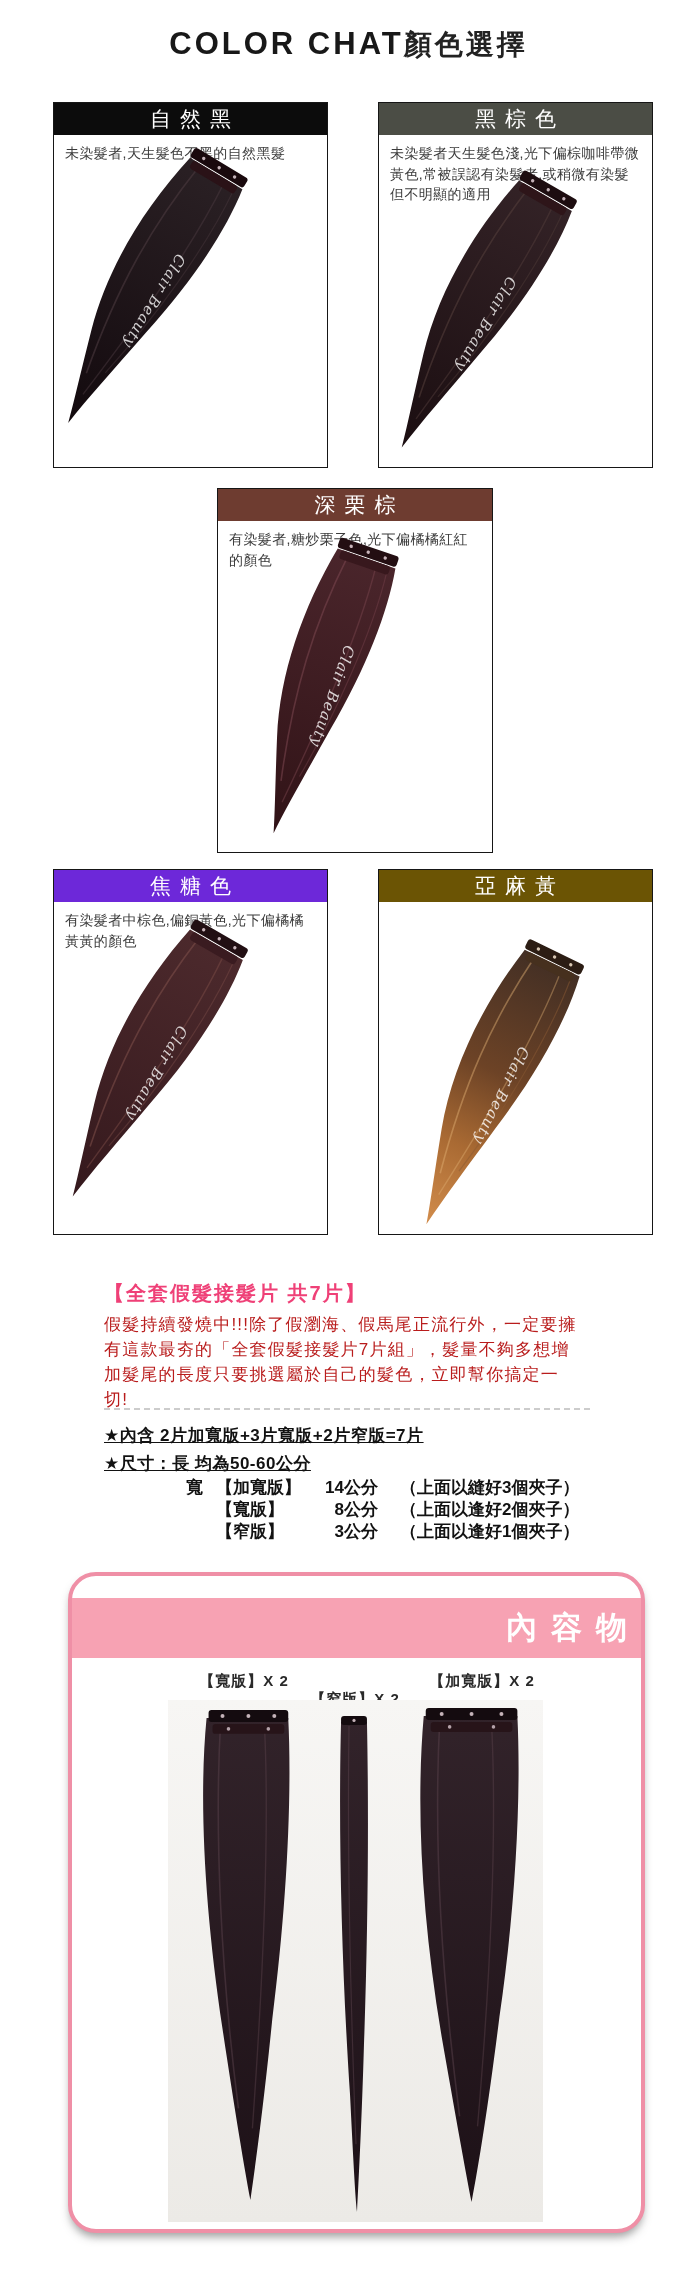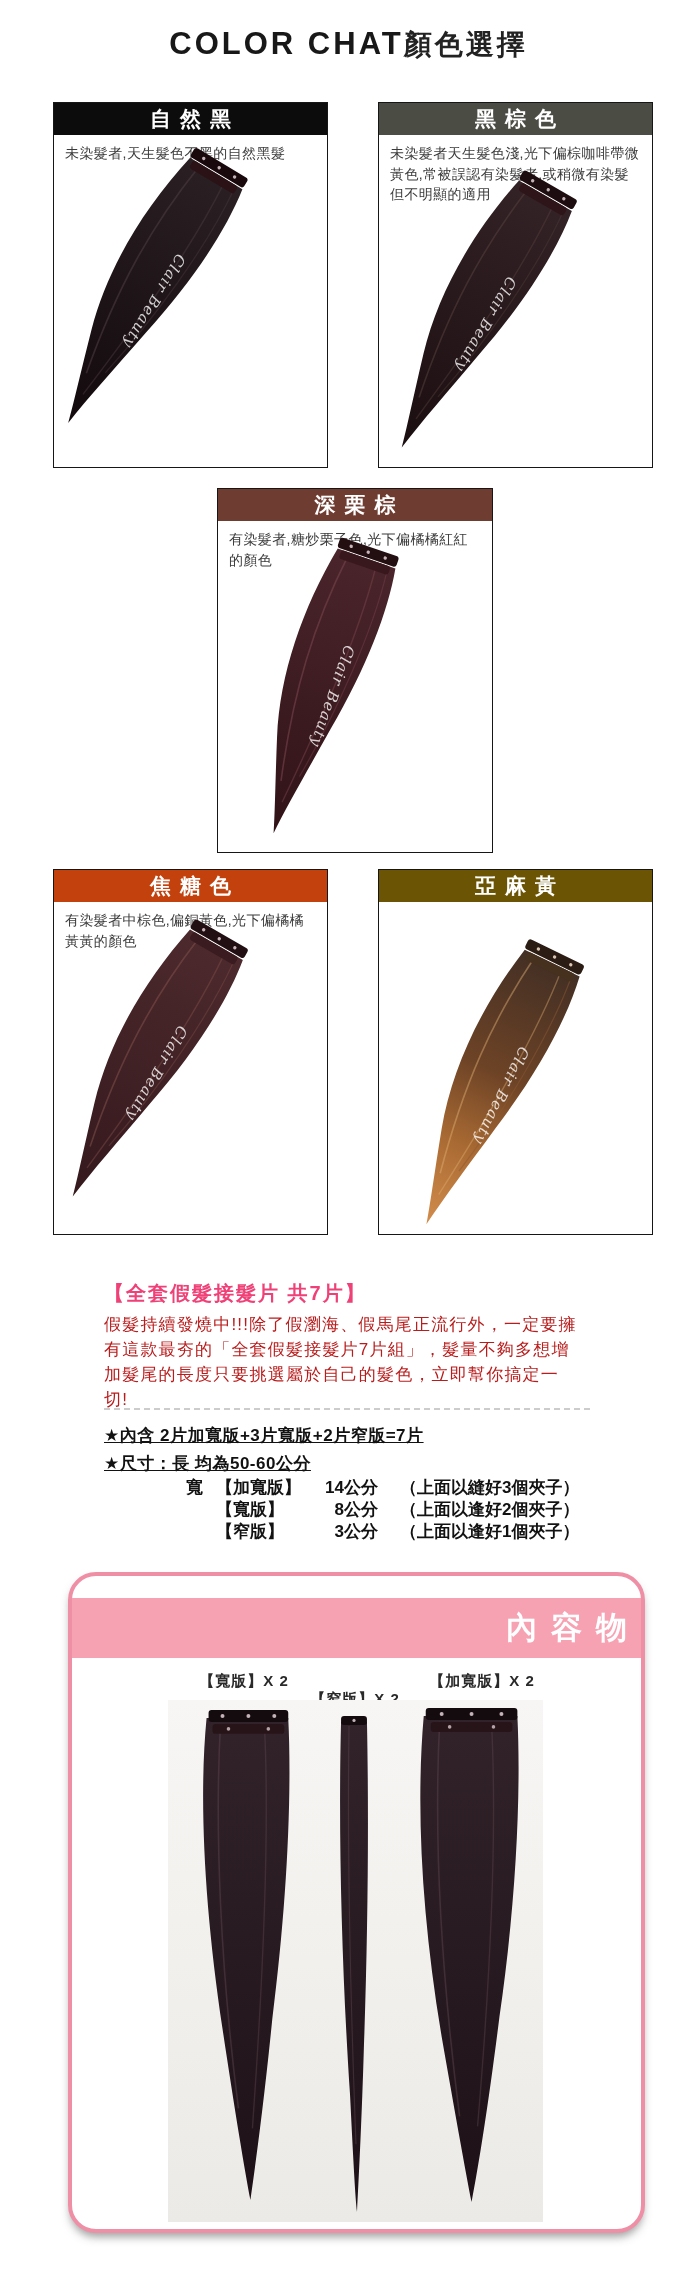--- a/index.html
+++ b/index.html
@@ -12,21 +12,21 @@
   .title-zh { font-size:28px; font-weight:600; letter-spacing:3px; color:#222; }
 
   
   .cb { position:absolute; background:#fff; border:1px solid #161616; }
   .b1 { left:53px;  top:102px; width:275px; height:366px; }
   .b2 { left:378px; top:102px; width:275px; height:366px; }
   .b3 { left:217px; top:488px; width:276px; height:365px; }
   .b4 { left:53px;  top:869px; width:275px; height:366px; }
   .b5 { left:378px; top:869px; width:275px; height:366px; }
   .cb-header { height:32px; display:flex; align-items:center; justify-content:center;
-               color:#fff; font-size:21px; font-weight:700; letter-spacing:9px; padding-left:9px; }
+               color:#fff; font-size:21px; font-weight:400; letter-spacing:9px; padding-left:9px; }
   .cb-desc { padding:8px 10px 0 11px; font-size:14px; line-height:1.48; color:#3b3b3b; letter-spacing:0.4px; }
   .cb-hair { position:absolute; left:0; bottom:0; width:275px; height:334px; pointer-events:none; }
   .b3 .cb-hair { width:276px; height:333px; }
 
   
   .promo-title { position:absolute; left:104px; top:1280px; font-size:20px; font-weight:bold;
                  color:#ef4077; letter-spacing:2px; }
   .promo-body { position:absolute; left:104px; top:1312px; width:478px; font-size:17px; color:#b91c1c;
                 line-height:25px; letter-spacing:1.2px; }
   .dashed-divider { position:absolute; left:104px; top:1408px; width:486px; border-top:2px dashed #cccccc; }
@@ -146,21 +146,21 @@
           <circle cx="-18" cy="5.5" r="1.7" fill="#c9b4ba"></circle>
             <circle cx="0" cy="5.5" r="1.7" fill="#c9b4ba"></circle>
             <circle cx="18" cy="5.5" r="1.7" fill="#c9b4ba"></circle>
         </g>
         <text transform="rotate(90)" x="100" y="-8" font-size="15" font-style="italic" font-family="'DejaVu Serif',serif" fill="#ffffff" opacity="0.8" letter-spacing="1">Clair Beauty</text>
       </g>
     </svg>
   </div>
 
   <div class="cb b4">
-    <div class="cb-header" style="background-color: #c2410c;">
+    <div class="cb-header" style="background-color: #6d28d9;">
       <span>焦糖色</span>
     </div>
     <div class="cb-desc">有染髮者中棕色,偏銅黃色,光下偏橘橘黃黃的顏色</div>
     <svg class="cb-hair" viewBox="0 0 275 334">
       <defs>
           <linearGradient id="hg4" x1="0" y1="0" x2="0" y2="300" gradientUnits="userSpaceOnUse">
         <stop offset="0" stop-color="#4d2a2d"></stop>
             <stop offset="1" stop-color="#35191d"></stop>
           </linearGradient>
         </defs>

